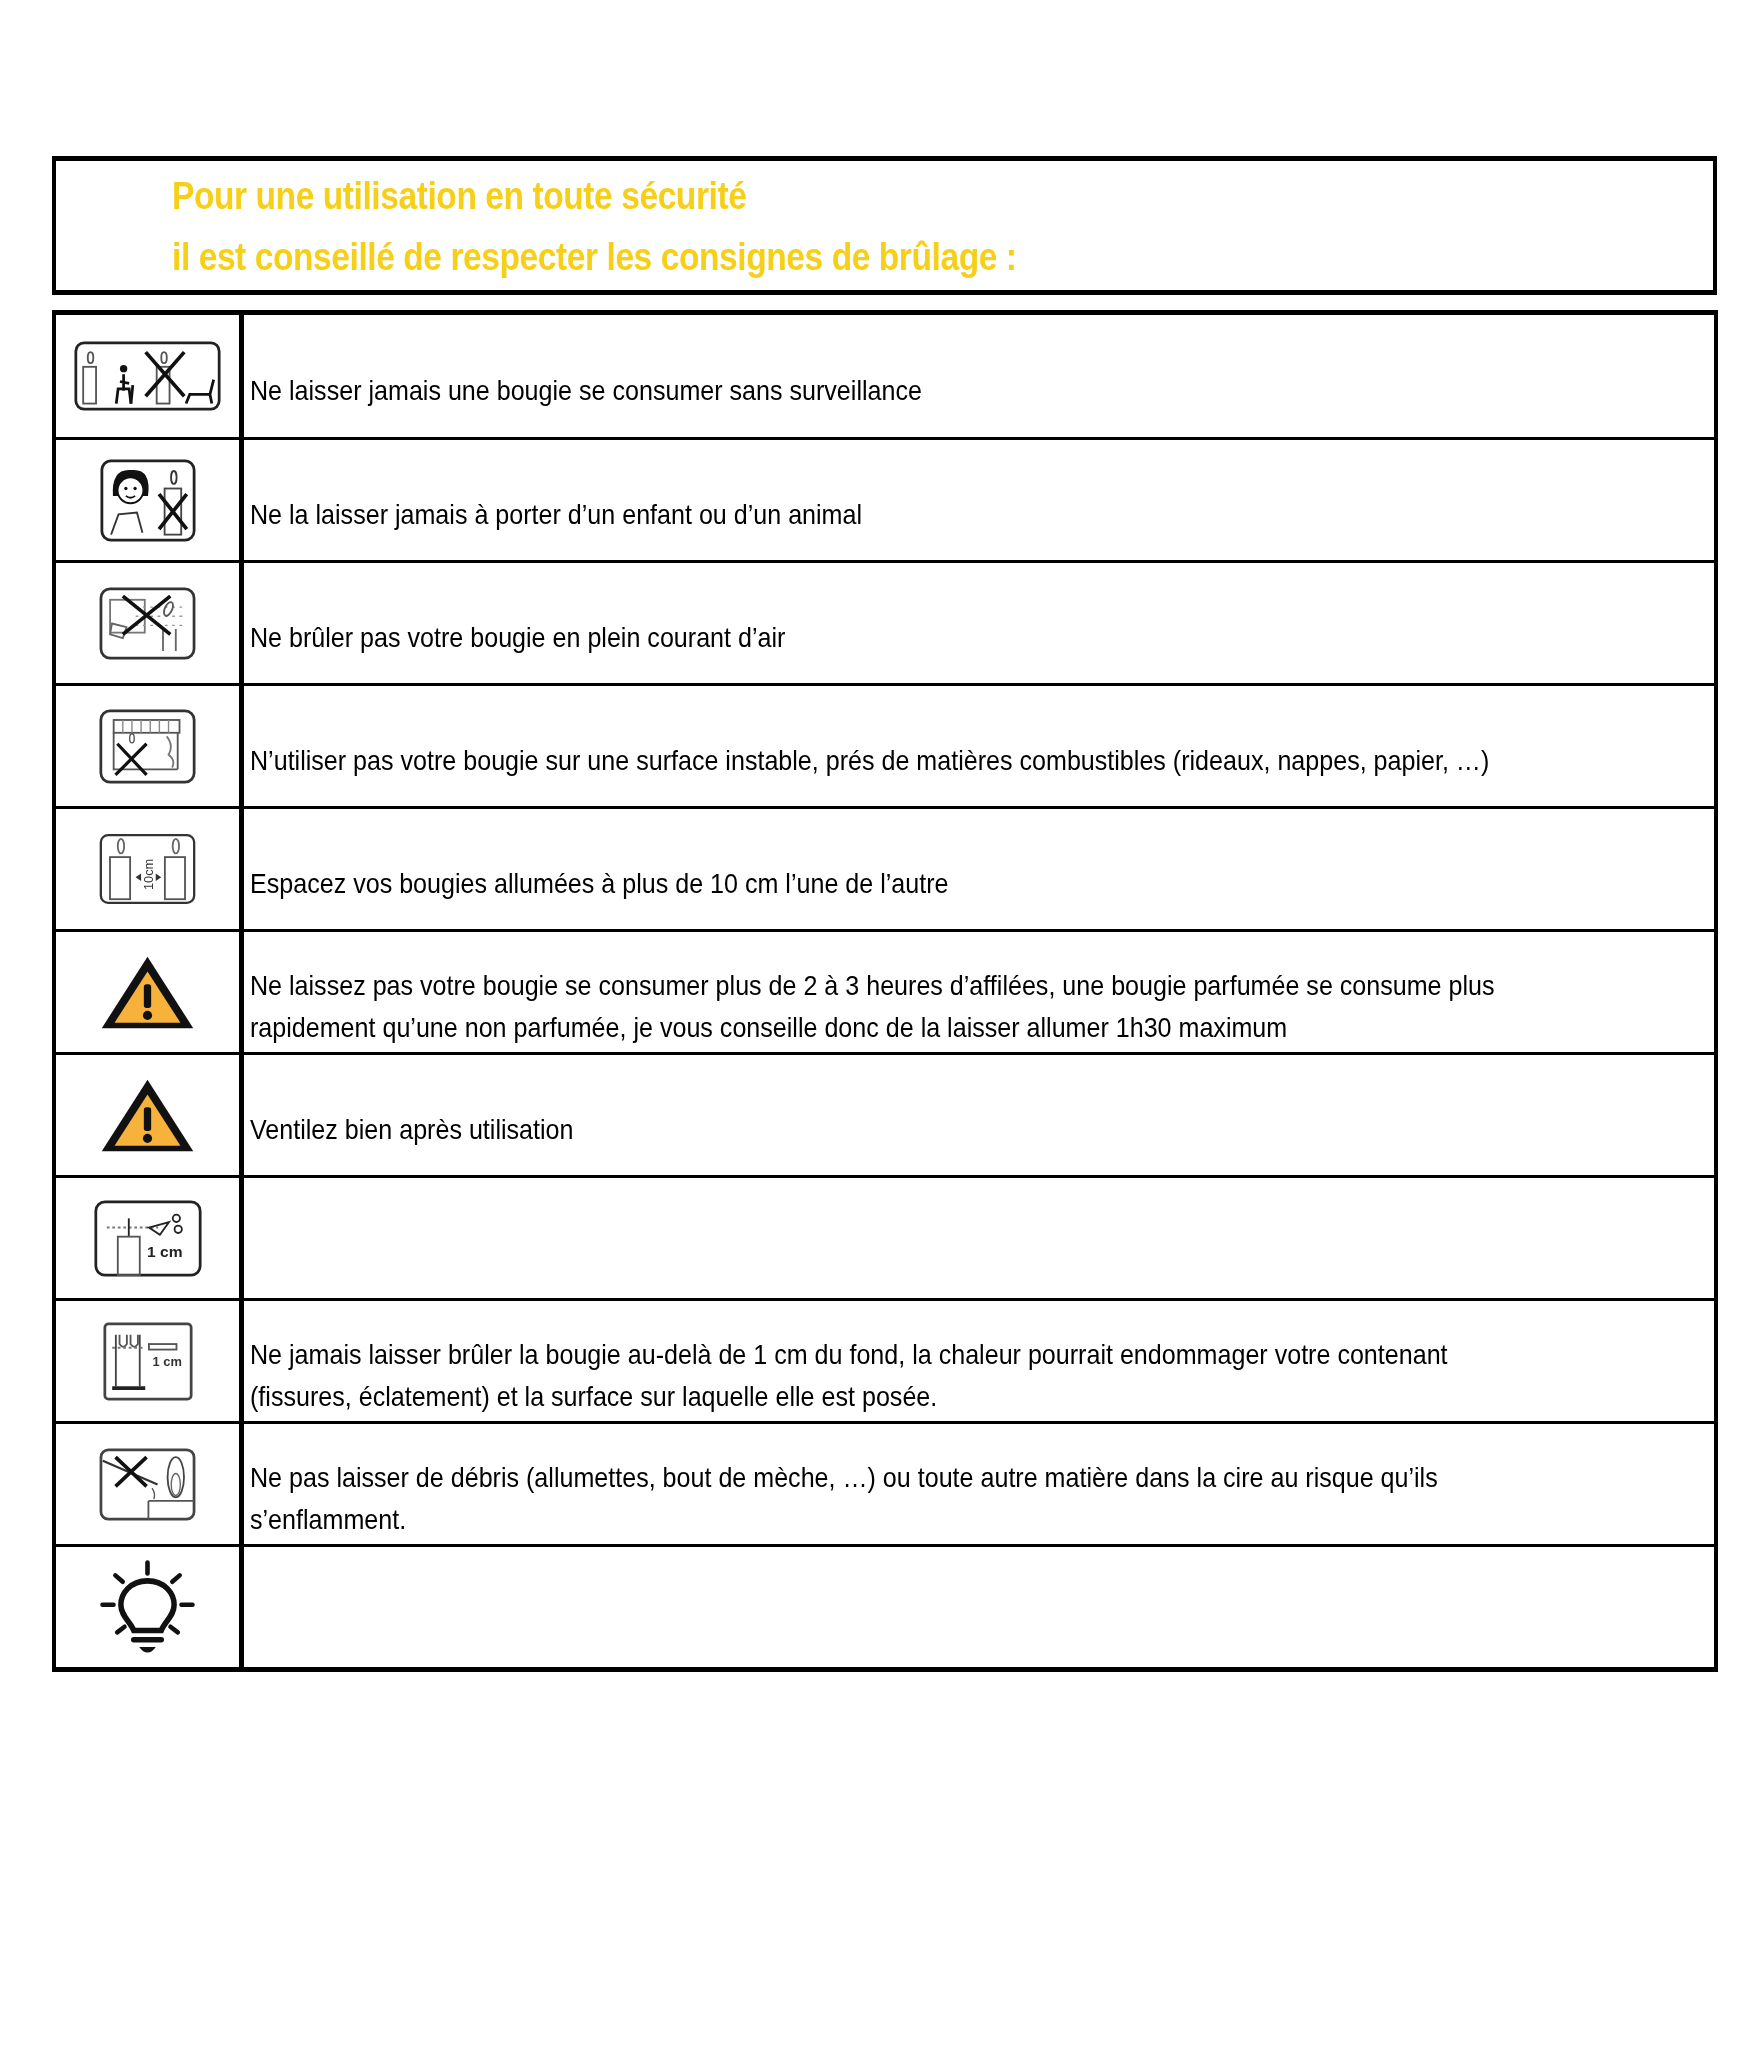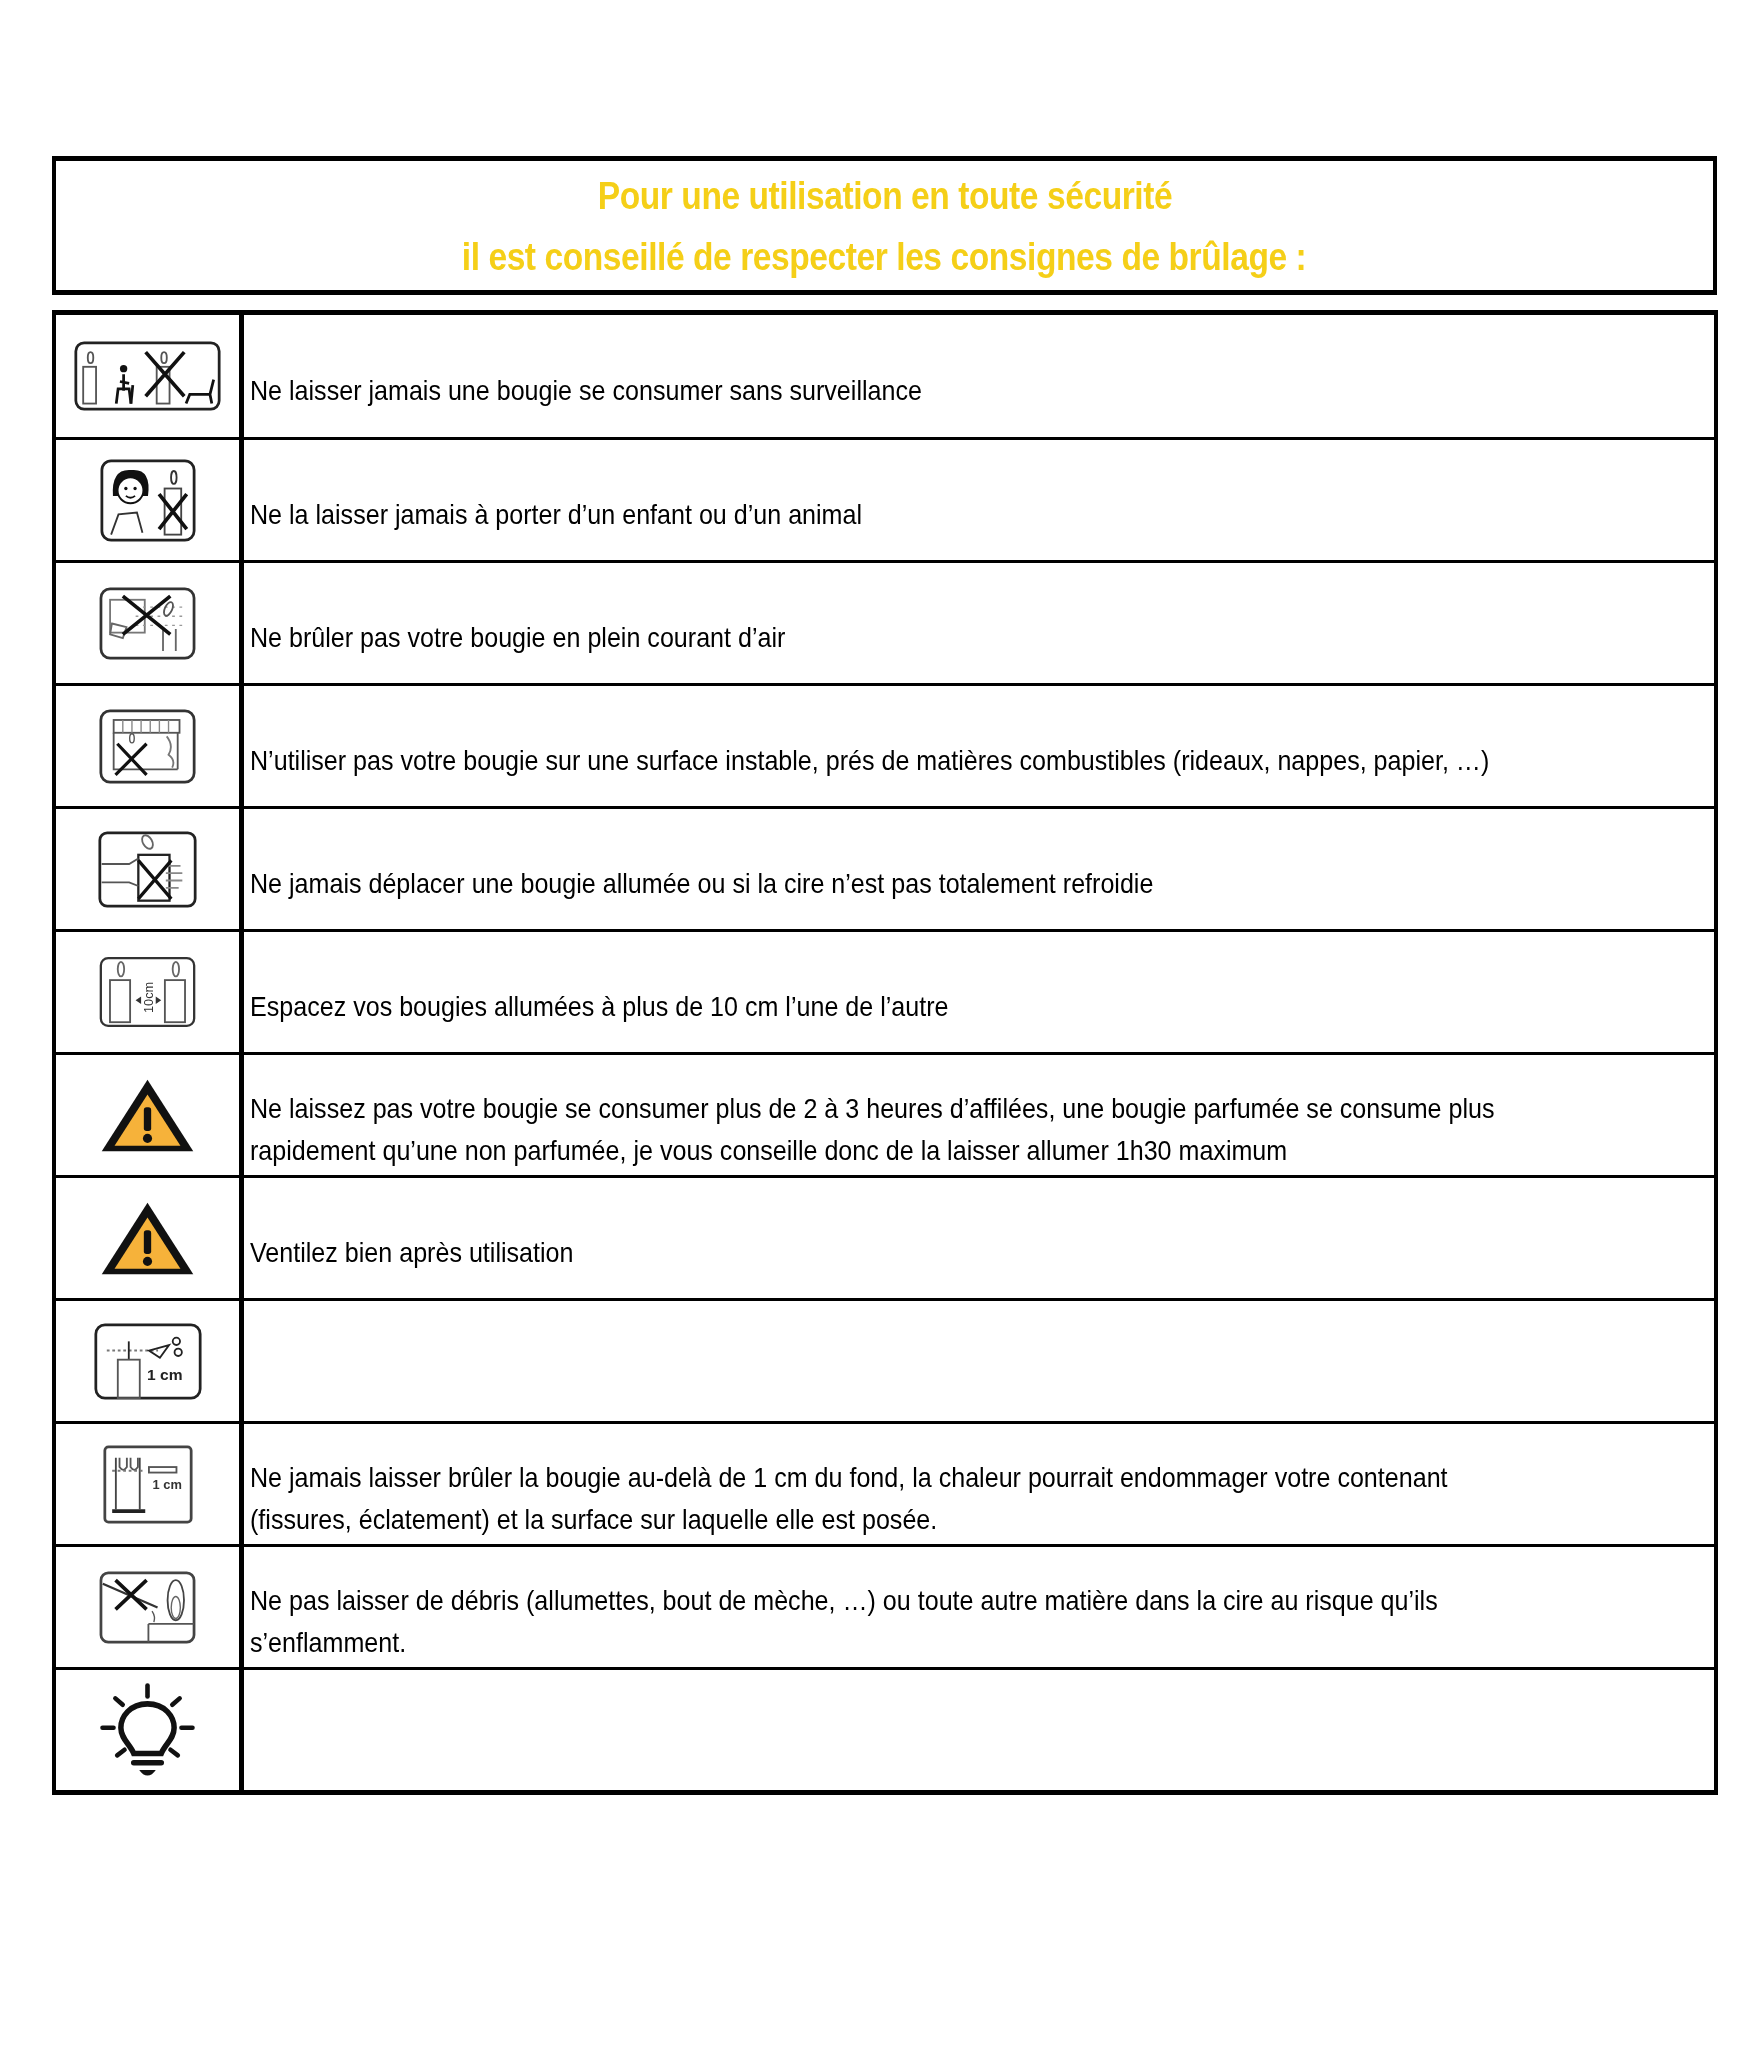--- a/index.html
+++ b/index.html
@@ -1,20 +1,20 @@
 <!DOCTYPE html>
 <html style="font-size:14.7px"><head>
 <meta charset="utf-8">
 <style>
   html, body { margin: 0; padding: 0; background: #ffffff; }
   body { width: 1763px; height: 2072px; position: relative; font-family: "Liberation Sans", sans-serif; color: #000; }
   .header-box {
     position: absolute; left: 52px; top: 156px; width: 1657px; height: 129px;
     border: 5.5px solid #000; border-left-width: 4.6px; border-right-width: 4.6px;
-    display: flex; flex-direction: column; align-items: center; justify-content: center;
+    display: flex; flex-direction: column; justify-content: center;
   }
   .header-line {
     color: #f5cf18; font-weight: bold; font-size: 39px; line-height: 61px;
     letter-spacing: -0.5px; transform: scaleX(0.86); white-space: nowrap;
   }
   .table {
     position: absolute; left: 52px; top: 310px; width: 1658px;
     border: 5.5px solid #000; border-left-width: 4.6px; border-right-width: 4.6px;
     border-collapse: collapse;
   }
@@ -108,35 +108,20 @@
         <ellipse cx="36" cy="32" rx="2.5" ry="5" fill="none" stroke="#555" stroke-width="1.5"></ellipse>
         <path d="M20 38 L52 72 M52 38 L18 72" stroke="#111" stroke-width="3.5"></path>
         <path d="M74 30 Q82 40 76 50 Q84 56 80 64" stroke="#777" stroke-width="2" fill="none"></path>
       </svg>
     </div>
     <div class="text-cell">
         <span>N’utiliser pas votre bougie sur une surface instable, prés de matières combustibles (rideaux, nappes, papier, …)</span>
       </div>
   </div>
 
-  <div class="row">
-    <div class="icon-cell">
-      <svg width="99" height="77" viewBox="0 0 108 84">
-        <rect x="2" y="2" width="104" height="80" rx="8" fill="#fff" stroke="#222" stroke-width="3"></rect>
-        <ellipse cx="54" cy="12" rx="5" ry="8" fill="none" stroke="#666" stroke-width="2" transform="rotate(-30 54 12)"></ellipse>
-        <rect x="44" y="26" width="34" height="50" fill="none" stroke="#222" stroke-width="2.5"></rect>
-        <path d="M4 36 H34 L44 30 M4 56 H34 L44 60" stroke="#555" stroke-width="2" fill="none"></path>
-        <path d="M74 38 H90 M74 46 H92 M74 54 H92 M74 62 H88" stroke="#888" stroke-width="2"></path>
-        <path d="M44 32 L80 74 M80 32 L44 74" stroke="#111" stroke-width="3.5"></path>
-      </svg>
-    </div>
-    <div class="text-cell">
-        <span>Ne jamais déplacer une bougie allumée ou si la cire n’est pas totalement refroidie</span>
-      </div>
-  </div>
 
   <div class="row">
     <div class="icon-cell">
       <svg width="97" height="72" viewBox="0 0 106 78">
         <rect x="2" y="2" width="102" height="74" rx="8" fill="#fff" stroke="#333" stroke-width="2.5"></rect>
         <ellipse cx="24" cy="14" rx="3.5" ry="8" fill="none" stroke="#666" stroke-width="2"></ellipse>
         <rect x="12" y="26" width="22" height="46" fill="none" stroke="#555" stroke-width="2"></rect>
         <ellipse cx="84" cy="14" rx="3.5" ry="8" fill="none" stroke="#666" stroke-width="2"></ellipse>
         <rect x="72" y="26" width="22" height="46" fill="none" stroke="#555" stroke-width="2"></rect>
         <path d="M40 48 L46 44 L46 52 Z M68 48 L62 44 L62 52 Z" fill="#333"></path>

